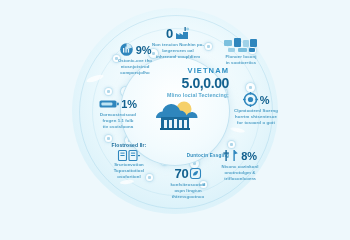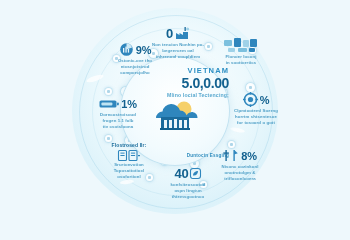--- a/index.html
+++ b/index.html
@@ -230,21 +230,21 @@
     </div>
     <div class="lines">
       <div>Nisonc cozinkonl</div>
       <div>onotrotolgm &amp;</div>
       <div>trifloconlcoera</div>
     </div>
   </div>
 
   <div class="node" style="left:151px;top:166px;">
     <div class="row">
-      <span class="val big">40</span>
+      <span class="val big">70</span>
       <span>
         <svg width="11" height="11" viewBox="0 0 11 11">
           <rect x="0.5" y="0.5" width="10" height="10" rx="2.5" fill="none" stroke="#2f86bd" stroke-width="1.1"></rect>
           <path d="M3 7.5 C3 4.5 5.5 3 8 3 C8 6 6 8 3 7.5 Z" fill="#2f86bd"></path>
         </svg>
       </span>
     </div>
     <div class="lines">
       <div>konfsiteosootod</div>
       <div>ospn ltngtun</div>

